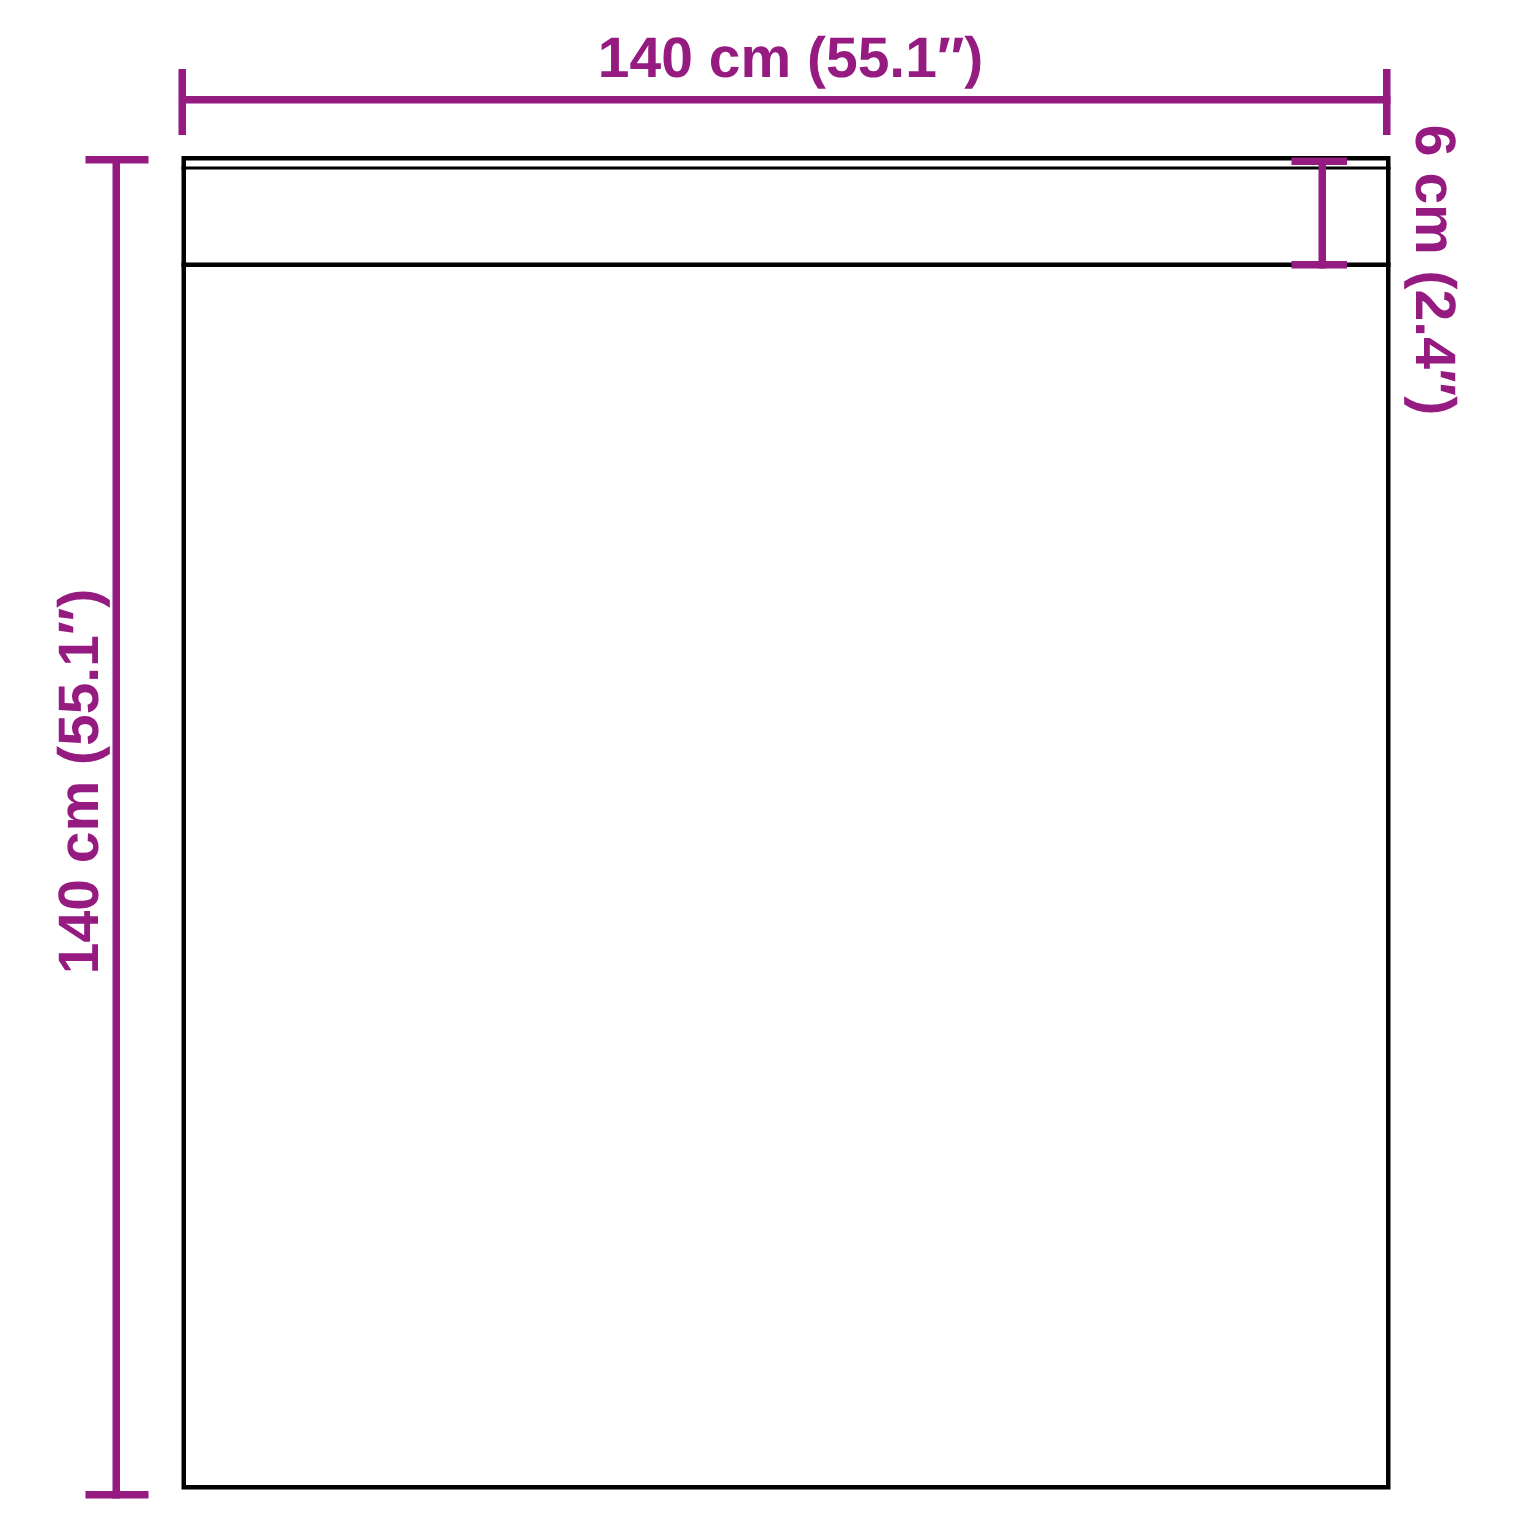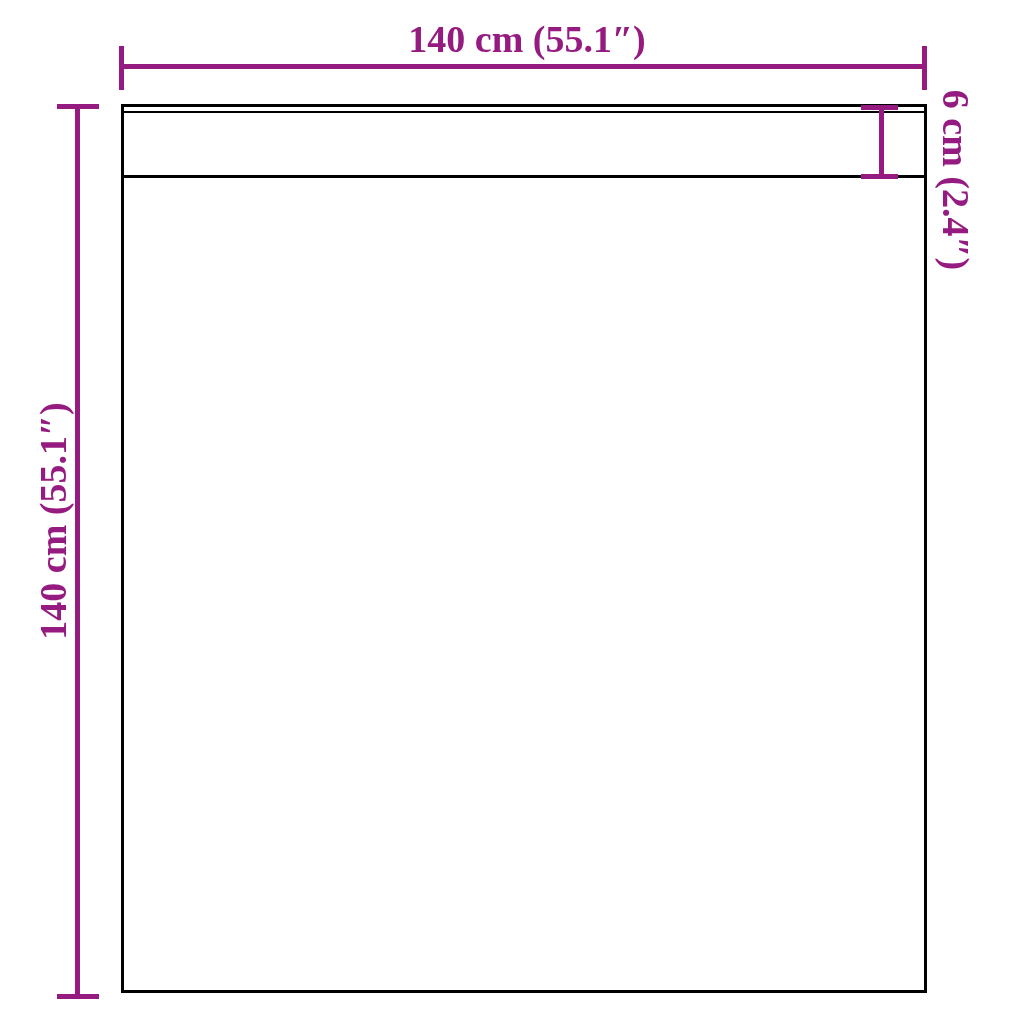--- a/index.html
+++ b/index.html
@@ -7,21 +7,20 @@
     padding: 0;
     background: #ffffff;
     font-family: "Liberation Sans", "DejaVu Sans", sans-serif;
   }
   .canvas {
     position: relative;
     width: 1024px;
     height: 1024px;
     background: #ffffff;
     overflow: hidden;
-    font-family: Liberation Serif, serif;
   }
   
   .product-outline {
     position: absolute;
     left: 121px;
     top: 104px;
     width: 806px;
     height: 889px;
     box-sizing: border-box;
     border: 3px solid #000000;

